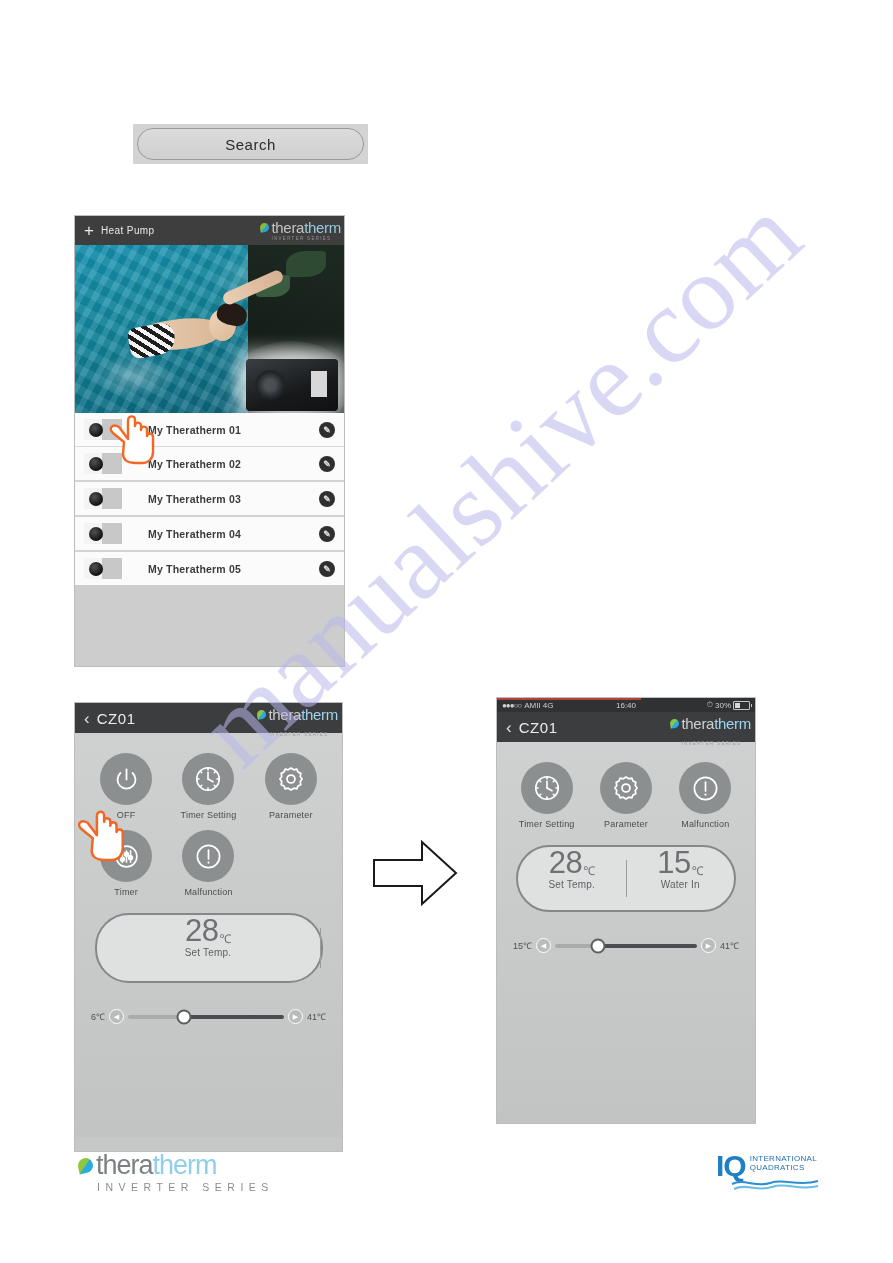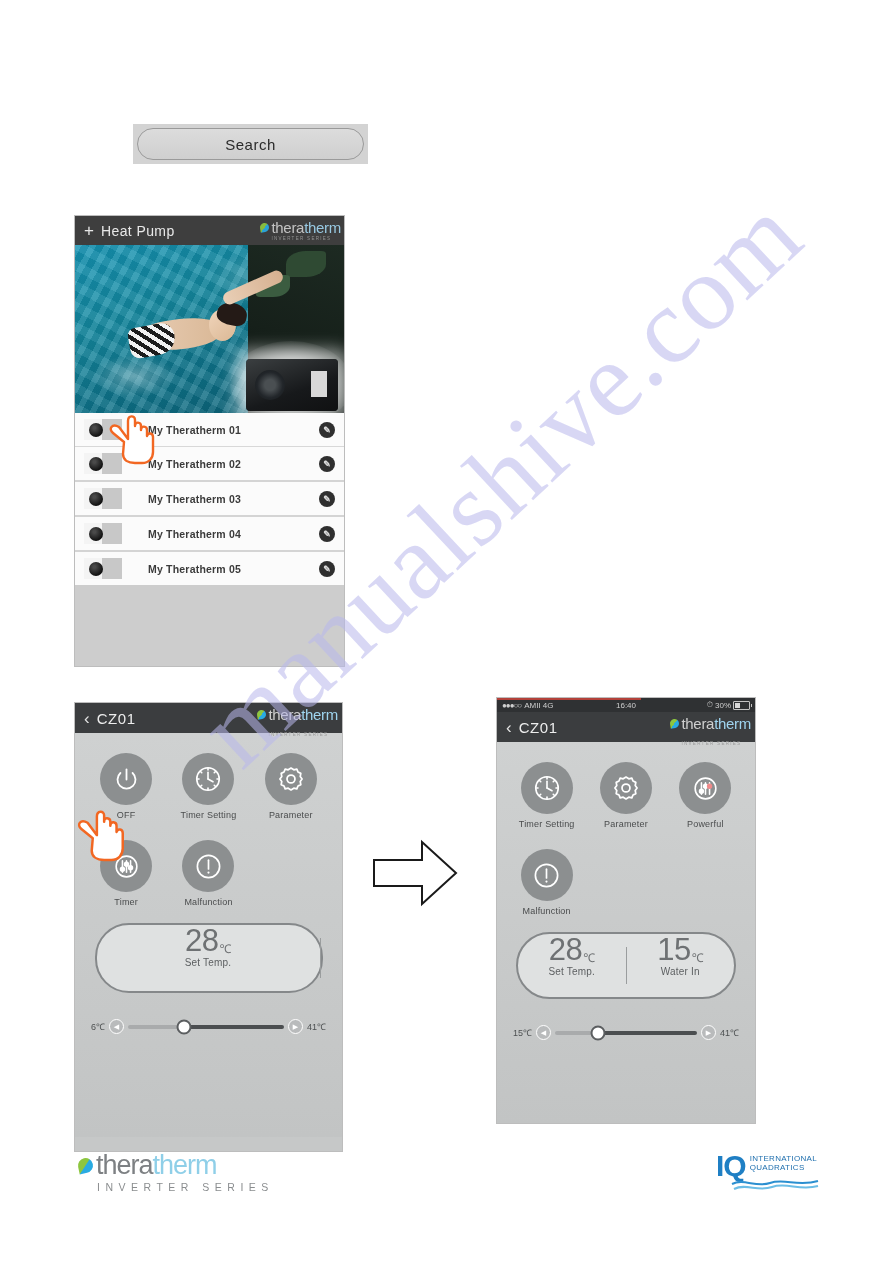--- a/index.html
+++ b/index.html
@@ -91,21 +91,21 @@
   }
   .app-bar .plus {
     color: #e8e8e8;
     font-size: 17px;
     line-height: 1;
     margin-right: 7px;
     font-weight: 300;
   }
   .app-bar .title {
     color: #e8e8e8;
-    font-size: 14px;
+    font-size: 10px;
     letter-spacing: .4px;
   }
   .app-bar .brand {
     position: absolute;
     right: 3px;
     top: 3px;
     height: 23px;
     display: flex;
     flex-direction: column;
     justify-content: center;
@@ -376,21 +376,21 @@
     padding: 14px 0 0 0;
     height: calc(100% - 44px);
     box-sizing: border-box;
     background: linear-gradient(180deg,#cfd1d1,#c2c4c4);
     display: flex;
     flex-direction: column;
   }
   .btn-grid {
     display: grid;
     grid-template-columns: repeat(3, 1fr);
-    row-gap: 20px;
+    row-gap: 10px;
     padding: 6px 10px 0 10px;
   }
   .ctrl-btn {
     display: flex;
     flex-direction: column;
     align-items: center;
     gap: 5px;
   }
   .ctrl-circle {
     width: 52px; height: 52px;
@@ -830,34 +830,20 @@
       <div class="ctrl-btn">
         <span class="ctrl-circle">
           <svg width="28" height="28" viewBox="0 0 24 24" fill="none" stroke="#ffffff" stroke-width="1.5" stroke-linejoin="round">
             <path d="M12 2.6 l2.4 1.5 2.6-.6 1 2.5 2.4 1.2-.5 2.7 1.6 2.1-1.6 2.1.5 2.7-2.4 1.2-1 2.5-2.6-.6L12 21.4l-2.4-1.5-2.6.6-1-2.5-2.4-1.2.5-2.7L2.5 12l1.6-2.1-.5-2.7 2.4-1.2 1-2.5 2.6.6z"></path>
             <circle cx="12" cy="12" r="3.4"></circle>
           </svg>
         </span>
         <span class="ctrl-label">Parameter</span>
       </div>
 
-      <div class="ctrl-btn">
-        <span class="ctrl-circle">
-          <svg width="27" height="27" viewBox="0 0 24 24" fill="none" stroke="#ffffff" stroke-width="1.4" stroke-linecap="round">
-            <circle cx="12" cy="12" r="9.2"></circle>
-            <path d="M8.4 7 v10"></path>
-              <path d="M12 7 v10"></path>
-              <path d="M15.6 7 v10"></path>
-            <circle cx="8.4" cy="14.4" r="1.7" fill="#ffffff"></circle>
-            <circle cx="12" cy="10" r="1.7" fill="#ffffff"></circle>
-            <circle cx="15.6" cy="10" r="1.7" fill="#f08a8a" stroke="#f08a8a"></circle>
-          </svg>
-        </span>
-        <span class="ctrl-label">Powerful</span>
-      </div>
 
       <div class="ctrl-btn">
         <span class="ctrl-circle">
           <svg width="29" height="29" viewBox="0 0 24 24" fill="none" stroke="#ffffff" stroke-width="1.4" stroke-linecap="round">
             <circle cx="12" cy="12" r="9.2"></circle>
             <path d="M12 6.8 v7.2"></path>
               <circle cx="12" cy="17" r=".9" fill="#ffffff" stroke="none"></circle>
           </svg>
         </span>
         <span class="ctrl-label">Malfunction</span>

